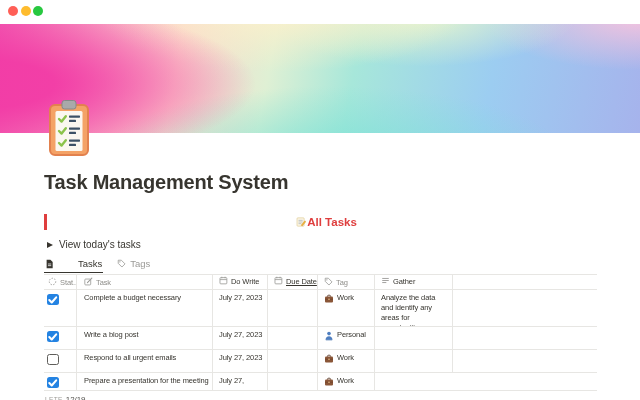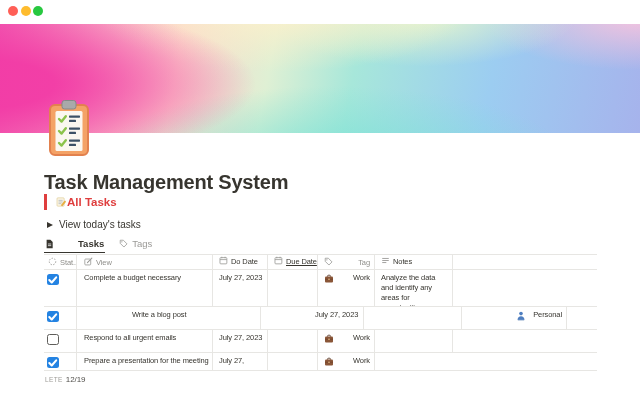--- a/index.html
+++ b/index.html
@@ -23,53 +23,53 @@
   }
 
   
   .page-icon { position:absolute; left:47px; top:98px; width:44px; height:60px; }
 
   
   .content { position:absolute; left:44px; top:133px; width:553px; }
 
   h1.page-title { margin-top:38px; font-size:20px; font-weight:700; letter-spacing:-0.2px; color:#37352f; }
 
-  .quote { border-left:3px solid #df3e3e; padding-left:9px; height:16px;
-           display:flex; align-items:center; }
+  .quote { margin-top:20px; border-left:3px solid #df3e3e; padding-left:9px; height:16px;
+           display:flex; align-items:center;justify-content:center; }
   .quote .memo { display:inline-flex; width:10px; height:10px; margin-right:1px; }
   .quote .q-text { font-size:11.5px; font-weight:700; color:#df3e3e; }
 
   .toggle-row { margin-top:8px; display:flex; align-items:center; height:13px; }
   .tri { width:0; height:0; border-left:6px solid #37352f; border-top:3.5px solid transparent;
          border-bottom:3.5px solid transparent; margin:0 6px 0 3px; }
   .toggle-label { font-size:10px; color:#37352f; }
 
   .tabs { margin-top:7px; display:flex; gap:13px; align-items:flex-end; }
   .tab { display:flex; align-items:center; gap:4px; font-size:9.5px; padding:0 1px 3px 1px; }
-  .tab.active { font-weight:700; color:#37352f; border-bottom:1.5px solid #37352f;gap:24px; }
+  .tab.active { font-weight:400; color:#37352f; border-bottom:1.5px solid #37352f;gap:24px; }
   .tab.inactive { color:#9b9a97; border-bottom:1.5px solid transparent; }
   .tab svg { display:block; }
 
   
   .table { margin-top:1px; border-top:1px solid #e7e6e3; width:553px; font-size:7.5px; letter-spacing:-0.1px; }
   .trow, .thead { display:grid; grid-template-columns:33px 136px 55px 50px 57px 78px 1fr; }
   .thead { height:15px; border-bottom:1px solid #e7e6e3; color:#8f8e8a; }
   .thead .cell { display:flex; align-items:center; gap:3px; white-space:nowrap; overflow:hidden; }
   .cell { padding:3px 4px 2px 6px; border-right:1px solid #e7e6e3; overflow:hidden; }
   .c-fill { border-right:none; }
   .thead .c-status { padding-left:4px; }
   .trow { border-bottom:1px solid #e7e6e3; }
-  .trow.r0 { height:37px; } .trow.r1 { height:23px;gap:48px; } .trow.r2 { height:23px; } .trow.r3 { height:18px; }
+  .trow.r0 { height:37px; } .trow.r1 { height:23px; } .trow.r2 { height:23px; } .trow.r3 { height:18px; }
   .c-status { padding-left:3px; padding-top:3.5px; }
   .c-task { padding-left:7px; font-weight:500; white-space:nowrap; }
   .c-do, .c-due, .c-notes { line-height:1.34; color:#37352f; }
   .c-due { white-space:nowrap;text-decoration:underline; }
   .due-text { display:block; color:#f05252; letter-spacing:-0.15px;margin-top:48px; }
   .clock { display:block; width:10px; height:10px; margin-top:1px; }
-  .c-tag { display:flex; align-items:flex-start; gap:3px;justify-content:space-between; }
+  .c-tag { display:flex; align-items:flex-start; gap:3px; }
   .tag-ic { display:inline-flex; width:10px; height:10px; margin-top:0.5px; }
   .tag-label { font-size:7.5px; }
   .notes-text { display:block; }
 
   .checkbox { display:block; width:11.5px; height:11.5px; border-radius:2.5px; }
   .checkbox.checked { background:#2483e2; }
   .checkbox.unchecked { background:#fff; border:1.3px solid #5f5e5b; }
   .checkbox svg.ck { display:block; width:100%; height:100%; }
   .ck path { stroke:#fff; stroke-width:1.8; fill:none; stroke-linecap:round; stroke-linejoin:round; }
 
@@ -172,30 +172,30 @@
           </span>
           <span>Stat...</span>
         </div>
         <div class="cell c-task" style="font-weight:400;">
           <span>
             <svg viewBox="0 0 11 11" width="9" height="9">
               <rect class="gicon" x="1" y="2.5" width="7.2" height="7.2" rx="1"></rect>
               <path d="M4.2 7 L9.6 1.4" stroke="#9b9a97" stroke-width="1.3" fill="none" stroke-linecap="round"></path>
             </svg>
           </span>
-          <span>View</span>
+          <span>Task</span>
         </div>
         <div class="cell c-do" style="display:flex;align-items:center;gap:3px;">
           <span>
             <svg viewBox="0 0 11 11" width="9" height="9">
               <rect class="gicon" x="1.2" y="2" width="8.4" height="7.6" rx="1"></rect>
               <path class="gicon" d="M1.2 4.4 H9.6 M3.4 0.9 V2.8 M7.4 0.9 V2.8"></path>
             </svg>
           </span>
-          <span>Do Date</span>
+          <span>Do Write</span>
         </div>
         <div class="cell c-due" style="display:flex;align-items:center;gap:3px;">
           <span>
             <svg viewBox="0 0 11 11" width="9" height="9">
               <rect class="gicon" x="1.2" y="2" width="8.4" height="7.6" rx="1"></rect>
               <path class="gicon" d="M1.2 4.4 H9.6 M3.4 0.9 V2.8 M7.4 0.9 V2.8"></path>
             </svg>
           </span>
           <span>Due Date</span>
         </div>
@@ -211,21 +211,21 @@
         <div class="cell c-notes" style="display:flex;align-items:center;gap:3px;">
           <span>
             <svg viewBox="0 0 11 11" width="9" height="9">
               <g stroke="#9b9a97" stroke-width="1.1">
                   <path d="M1.5 3 h8"></path>
                   <path d="M1.5 5.5 h8"></path>
                   <path d="M1.5 8 h5"></path>
                 </g>
             </svg>
           </span>
-          <span>Notes</span>
+          <span>Gather</span>
         </div>
         <div class="cell c-fill"></div>
       </div>
 
       <div class="tbody">
   <div class="trow r0">
     <div class="cell c-status">
       <span class="checkbox checked">
         <svg class="ck" viewBox="0 0 10 10">
                   <path d="M2 5.3 L4.1 7.4 L8 2.9"></path>

